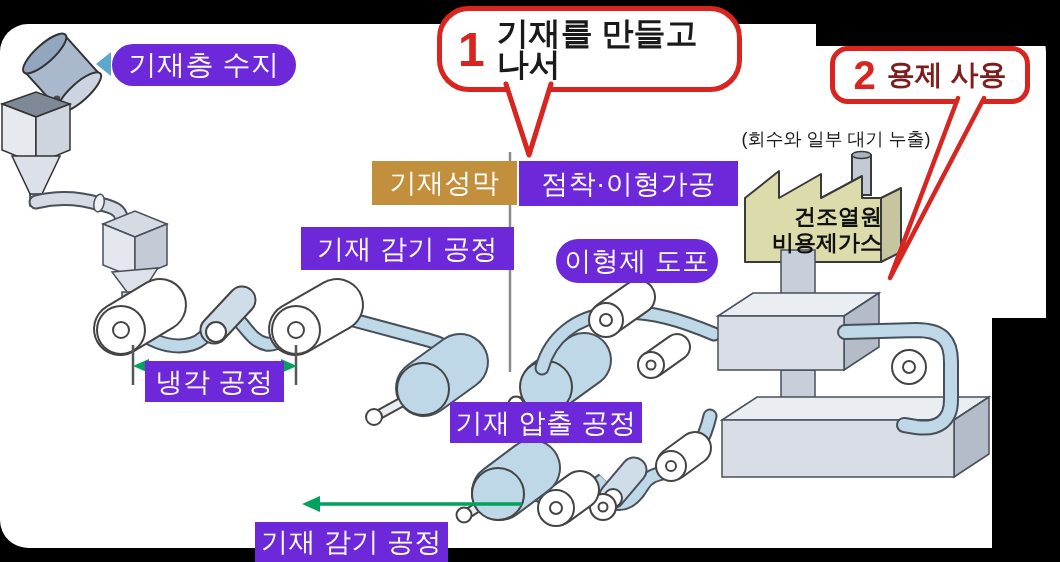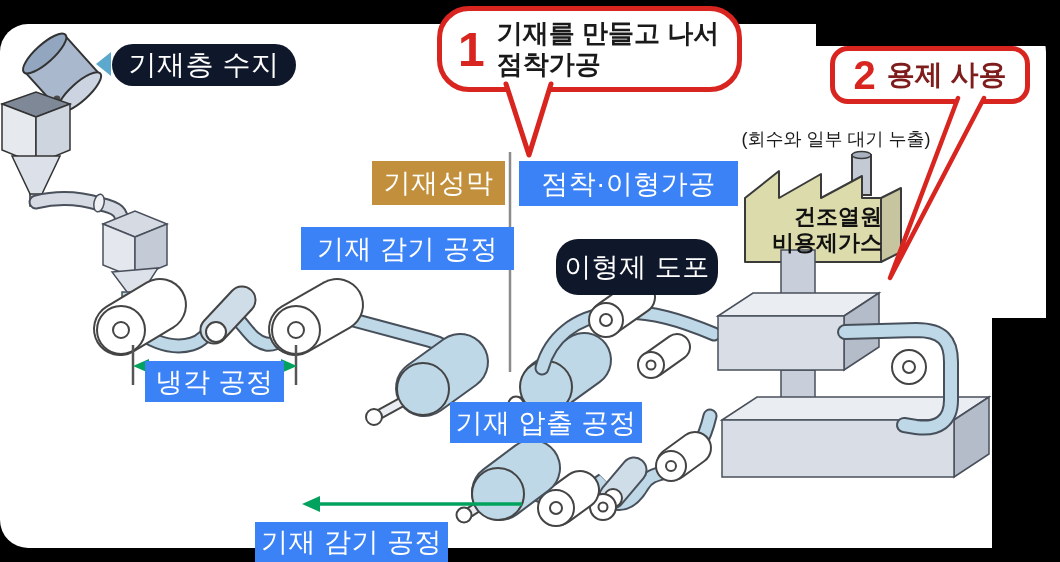--- a/index.html
+++ b/index.html
@@ -6,41 +6,41 @@
   #stage{position:relative;width:1060px;height:562px;overflow:hidden;
          font-family:"Liberation Sans","DejaVu Sans",sans-serif;}
   #canvas{position:absolute;left:0;top:24px;width:1046px;height:524px;
           background:#fff;border-radius:28px;}
   .patch{position:absolute;background:#000;}
   #patch-br{left:992px;top:318px;width:68px;height:244px;}
   #patch-tr{left:816px;top:0;width:244px;height:46px;}
   svg.art{position:absolute;left:0;top:0;pointer-events:none;}
   .lab{position:absolute;display:flex;align-items:center;justify-content:center;
        color:#fff;font-size:27px;letter-spacing:0.5px;white-space:nowrap;}
-  .pill{background:#0f172a;border-radius:22px;}
-  .rectlab{background:#3b82f6;}
+  .pill{background:#6d28d9;border-radius:22px;}
+  .rectlab{background:#6d28d9;}
   .orange{background:#c2903c;}
   #lab-base-resin{left:112px;top:44px;width:184px;height:42px;font-size:28px;}
-  #lab-film-forming{left:372px;top:161px;width:133px;height:44px;}
+  #lab-film-forming{left:372px;top:161px;width:145px;height:44px;}
   #lab-adh-release{left:519px;top:161px;width:219px;height:45px;}
   #lab-winding-top{left:301px;top:227px;width:213px;height:43px;}
-  #lab-release-coat{left:556px;top:239px;width:162px;height:56px;}
+  #lab-release-coat{left:556px;top:239px;width:162px;height:44px;}
   #lab-cooling{left:145px;top:361px;width:139px;height:41px;}
   #lab-extrusion{left:450px;top:402px;width:192px;height:41px;text-align:right;}
   #lab-winding-bottom{left:255px;top:522px;width:193px;height:40px;}
   #lab-adh-coat{left:895px;top:266px;width:158px;height:43px;}
   #note-recovery{position:absolute;left:730px;top:127px;width:212px;text-align:center;
                  color:#1a1a1a;font-size:18px;white-space:nowrap;}
   #oven-text{position:absolute;left:748px;top:204px;width:134px;text-align:right;
              color:#111;font-size:22px;line-height:26px;font-weight:bold;}
   .callout{position:absolute;background:#fff;border:5px solid #d8251f;box-sizing:border-box;
            display:flex;align-items:center;}
   #callout-1{left:437px;top:6px;width:305px;height:86px;border-radius:32px;padding-left:16px;}
   #callout-1 .num{color:#d8251f;font-size:48px;font-weight:bold;margin-right:12px;}
-  #callout-1 .txt{color:#1a1a1a;font-size:26px;font-weight:bold;line-height:31px;}
+  #callout-1 .txt{color:#1a1a1a;font-size:32px;font-weight:bold;line-height:31px;}
   #callout-2{left:830px;top:46px;width:200px;height:58px;border-radius:18px;justify-content:center;}
   #callout-2 .num{color:#d8251f;font-size:40px;font-weight:bold;margin-right:11px;}
   #callout-2 .txt{color:#7f1d1d;font-size:28px;font-weight:bold;}
 </style>
 </head>
 <body>
 
 <div id="stage">
   <div id="canvas"></div>
   <div id="patch-tr" class="patch"></div>
@@ -233,21 +233,20 @@
   <div id="note-recovery">(회수와 일부 대기 누출)</div>
   <div id="oven-text">
     <div>건조열원</div>
     <div>비용제가스</div>
   </div>
 
   <div class="callout" id="callout-1">
     <span class="num">1</span>
     <span class="txt">
       <div>기재를 만들고 나서</div>
-      <div>점착가공</div>
     </span>
   </div>
   <div class="callout" id="callout-2">
     <span class="num">2</span>
     <span class="txt">용제 사용</span>
   </div>
 
   <svg class="art" width="1060" height="562" viewBox="0 0 1060 562">
     <path d="M506,84 L529,155 L551,84" fill="#fff" stroke="#d8251f" stroke-width="5" stroke-linecap="round" stroke-linejoin="round"></path>
     <path d="M958,98 L890,278 L984,98" fill="#fff" stroke="#d8251f" stroke-width="4.5" stroke-linecap="round" stroke-linejoin="round"></path>

